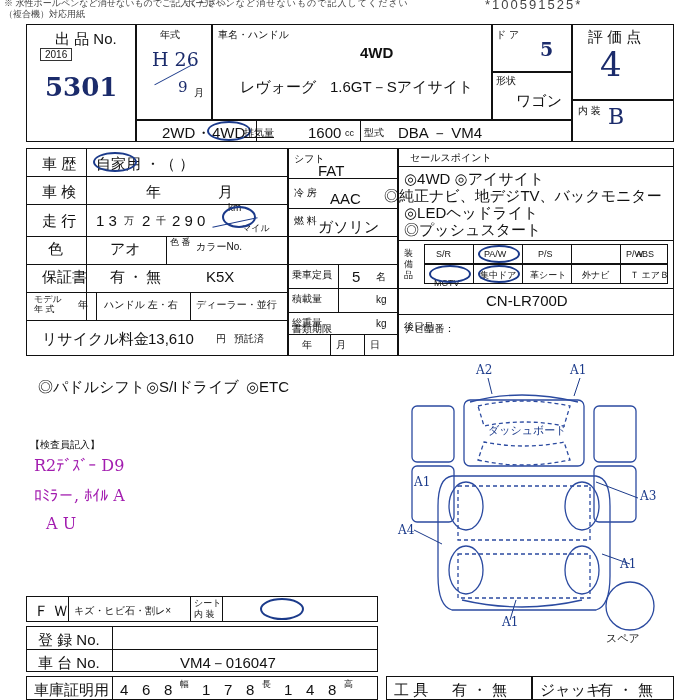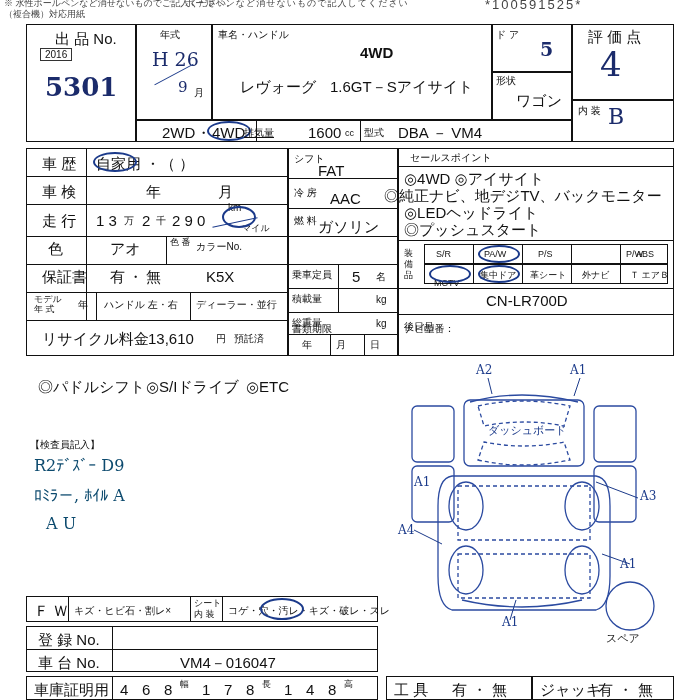--- a/index.html
+++ b/index.html
@@ -19,21 +19,21 @@
   .lbl { position:absolute; font-size:11px; color:#111; white-space:nowrap; }
   .vsm { font-size:9px; }
   .sm  { font-size:10px; }
   .md  { font-size:15px; }
   .lg  { font-size:15px; }
   .xl  { font-size:19px; }
   .xxl { font-size:26px; }
 
   
   .hw { font-family:"DejaVu Serif", serif; color:#1b2b6b; }
-  .hwb { font-family:"DejaVu Serif", serif; color:#0c4a6e; }
+  .hwb { font-family:"DejaVu Serif", serif; color:#a21caf; }
 
   
   .toprow { position:absolute; top:0; left:0; width:700px; height:22px; font-size:11px; color:#444; }
   .toprow .t1 { position:absolute; left:4px; top:-3px; }
   .toprow .t2 { position:absolute; left:4px; top:8px; }
   .toprow .t3 { position:absolute; left:185px; top:-3px; letter-spacing:1px;}
   .toprow .t4 { position:absolute; left:485px; top:-3px; letter-spacing:2px; font-size:13px;}
 
   
   .omark { position:absolute; border:2px solid #1b3a8a; border-radius:50%; }
@@ -288,21 +288,20 @@
     </g>
   </svg>
 
   <div class="bx" style="left:26px; top:596px; width:352px; height:26px;"></div>
   <div class="vline" style="left:68px; top:596px; height:26px;"></div>
   <div class="vline" style="left:190px; top:596px; height:26px;"></div>
   <div class="vline" style="left:222px; top:596px; height:26px;"></div>
   <div class="lbl md" style="left:34px; top:602px;">Ｆ Ｗ</div>
   <div class="lbl sm" style="left:74px; top:604px;">キズ・ヒビ石・割レ×</div>
   <div class="lbl vsm" style="left:194px; top:598px; line-height:11px;">シート<br>内 装</div>
-  <div class="lbl sm" style="left:228px; top:604px;">コゲ・穴・汚レ・キズ・破レ・スレ</div>
   <div class="omark" style="left:260px; top:598px; width:44px; height:22px;"></div>
 
   <div class="bx" style="left:26px; top:626px; width:352px; height:46px;"></div>
   <div class="hline" style="left:26px; top:649px; width:352px;"></div>
   <div class="vline" style="left:112px; top:626px; height:46px;"></div>
   <div class="lbl md" style="left:38px; top:631px;">登 録 No.</div>
   <div class="lbl md" style="left:38px; top:654px;">車 台 No.</div>
   <div class="lbl md" style="left:180px; top:654px;">VM4－016047</div>
 
 

